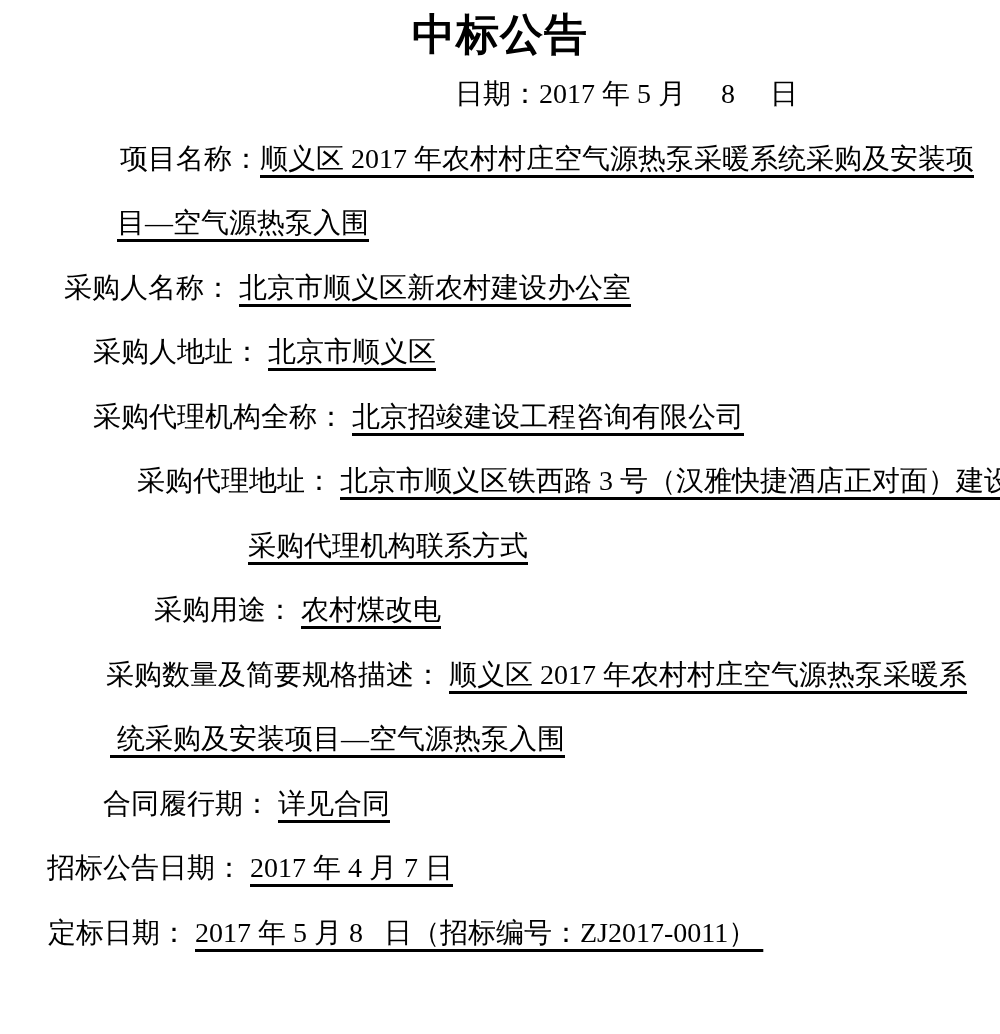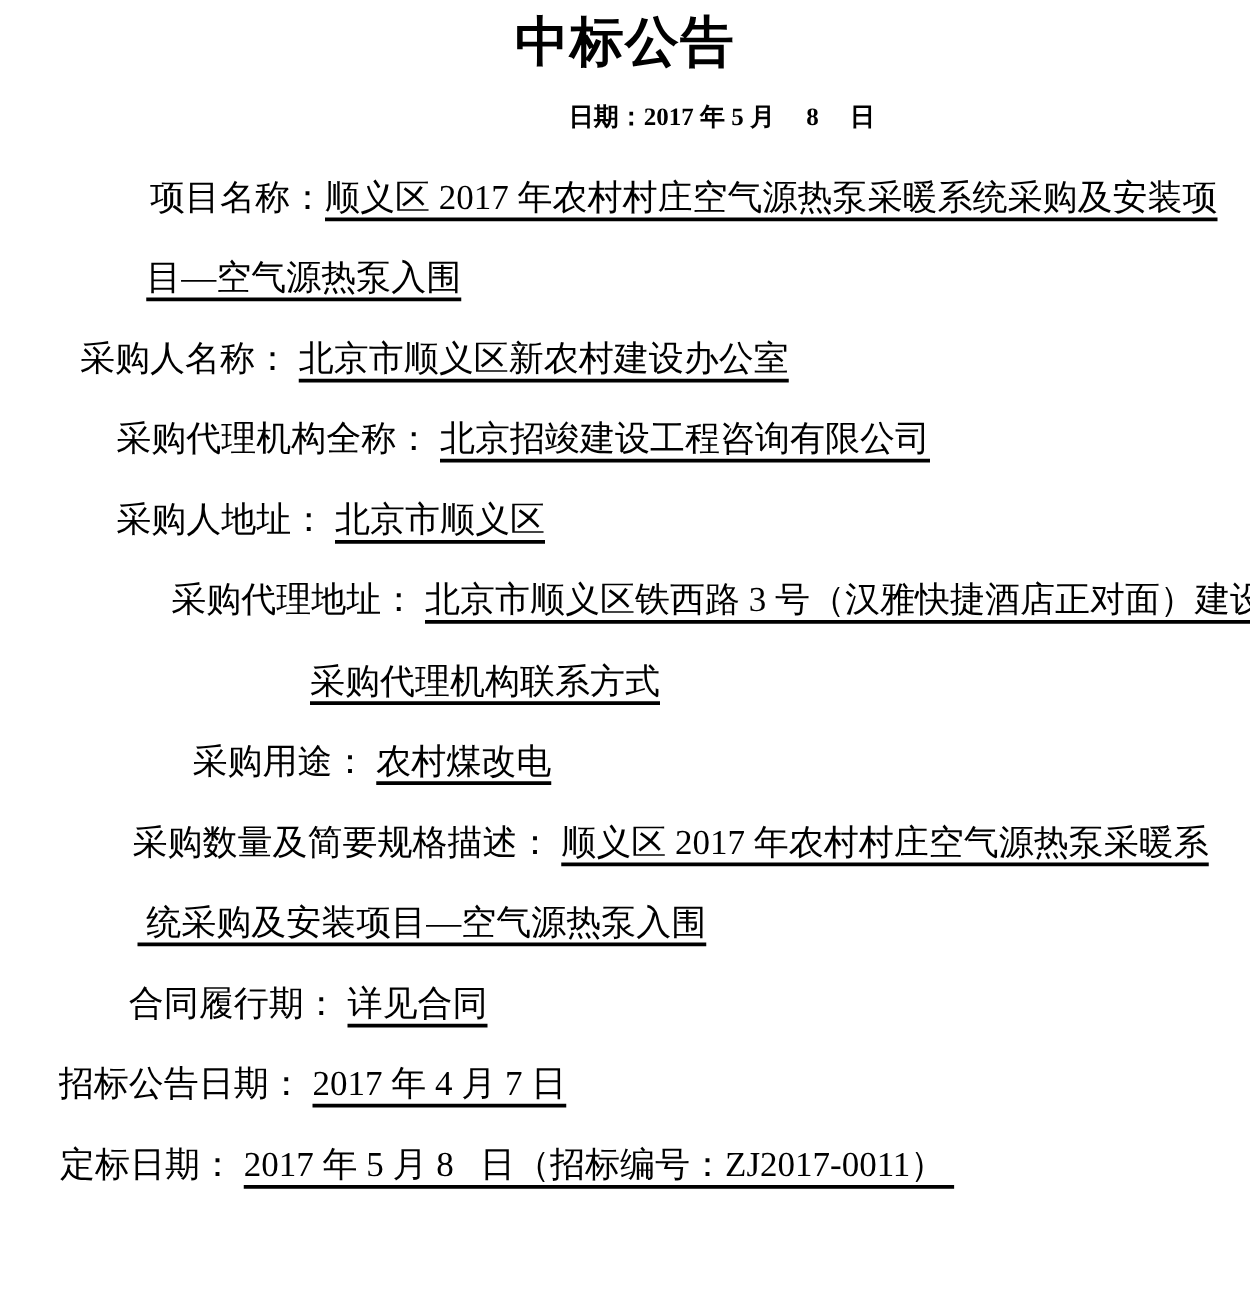--- a/index.html
+++ b/index.html
@@ -28,22 +28,22 @@
     text-align: center;
     font-family: "Liberation Sans", "DejaVu Sans", sans-serif;
     font-size: 43px;
     font-weight: bold;
     letter-spacing: 1px;
     white-space: pre;
   }
   .date-line {
     line-height: 64.5px;
     padding-left: 455px;
-    font-size: 20px;
-    font-weight: bold;
+    font-size: 28px;
+    font-weight: normal;
     white-space: pre;
   }
   .doc-line {
     line-height: 64.5px;
     font-size: 28px;
     white-space: pre;
   }
   .seg {
     white-space: pre;
   }
@@ -72,22 +72,22 @@
 </head>
 <body>
 
 <div class="doc">
   <h1 class="title">中标公告</h1>
   <div class="date-line">日期：2017 年 5 月     8     日</div>
   <div id="doc-body">
       <div class="doc-line line-1"><span class="seg">项目名称：</span><span class="seg underline">顺义区 2017 年农村村庄空气源热泵采暖系统采购及安装项</span></div>
       <div class="doc-line line-2"><span class="seg underline">目—空气源热泵入围</span></div>
       <div class="doc-line line-3"><span class="seg">采购人名称： </span><span class="seg underline">北京市顺义区新农村建设办公室</span></div>
+      <div class="doc-line line-4"><span class="seg">采购人地址： </span><span class="seg underline">北京市顺义区</span></div>
       <div class="doc-line line-5"><span class="seg">采购代理机构全称： </span><span class="seg underline">北京招竣建设工程咨询有限公司</span></div>
-      <div class="doc-line line-4"><span class="seg">采购人地址： </span><span class="seg underline">北京市顺义区</span></div>
       <div class="doc-line line-6"><span class="seg">采购代理地址： </span><span class="seg underline">北京市顺义区铁西路 3 号（汉雅快捷酒店正对面）建设</span></div>
       <div class="doc-line line-7"><span class="seg underline">采购代理机构联系方式</span></div>
       <div class="doc-line line-9"><span class="seg">采购用途： </span><span class="seg underline">农村煤改电</span></div>
       <div class="doc-line line-10"><span class="seg">采购数量及简要规格描述： </span><span class="seg underline">顺义区 2017 年农村村庄空气源热泵采暖系</span></div>
       <div class="doc-line line-11"><span class="seg underline"> 统采购及安装项目—空气源热泵入围</span></div>
       <div class="doc-line line-12"><span class="seg">合同履行期： </span><span class="seg underline">详见合同</span></div>
       <div class="doc-line line-13"><span class="seg">招标公告日期： </span><span class="seg underline">2017 年 4 月 7 日</span></div>
       <div class="doc-line line-14"><span class="seg">定标日期： </span><span class="seg underline">2017 年 5 月 8   日（招标编号：ZJ2017-0011） </span></div>
     </div>
 </div>

